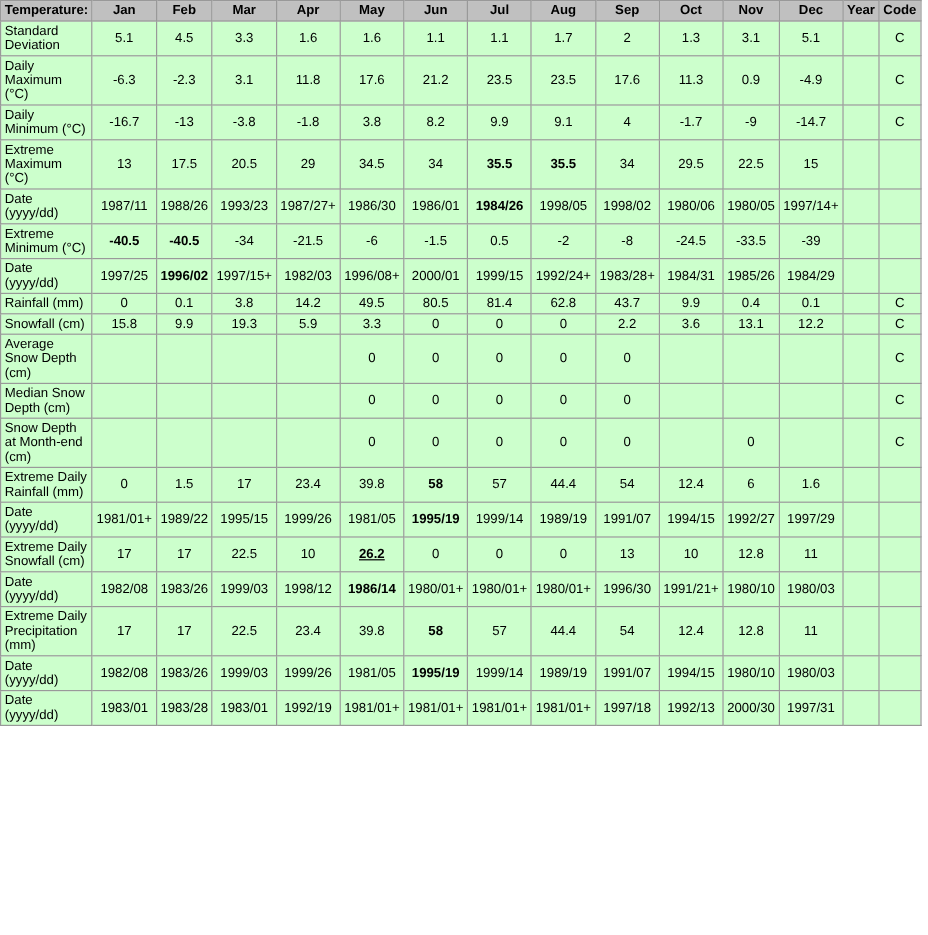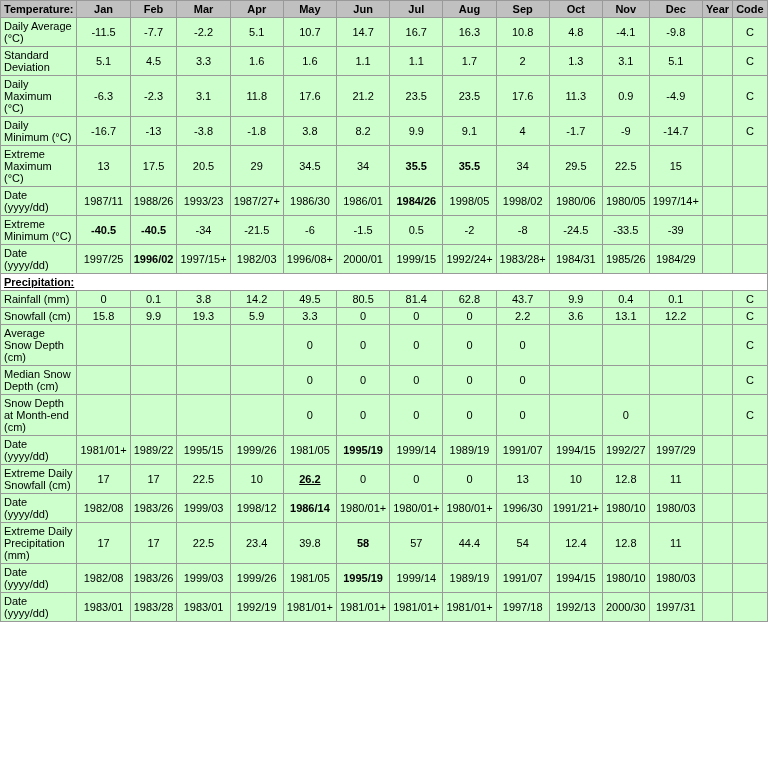--- a/index.html
+++ b/index.html
@@ -31,37 +31,20 @@
       <th class="col-month">Aug</th>
       <th class="col-month">Sep</th>
       <th class="col-month">Oct</th>
       <th class="col-month">Nov</th>
       <th class="col-month">Dec</th>
       <th class="col-year">Year</th>
       <th class="col-code">Code</th>
     </tr>
   </thead>
   <tbody id="table-body">
-  <tr>
-        <td class="label-cell">Daily Average (°C)</td>
-        <td>-11.5</td>
-        <td>-7.7</td>
-        <td>-2.2</td>
-        <td>5.1</td>
-        <td>10.7</td>
-        <td>14.7</td>
-        <td>16.7</td>
-        <td>16.3</td>
-        <td>10.8</td>
-        <td>4.8</td>
-        <td>-4.1</td>
-        <td>-9.8</td>
-        <td></td>
-        <td>C</td>
-      </tr>
       <tr>
         <td class="label-cell">Standard Deviation</td>
         <td>5.1</td>
         <td>4.5</td>
         <td>3.3</td>
         <td>1.6</td>
         <td>1.6</td>
         <td>1.1</td>
         <td>1.1</td>
         <td>1.7</td>
@@ -168,23 +151,20 @@
         <td>1999/15</td>
         <td>1992/24+</td>
         <td>1983/28+</td>
         <td>1984/31</td>
         <td>1985/26</td>
         <td>1984/29</td>
         <td></td>
         <td></td>
       </tr>
       <tr>
-        <td colspan="15" style="font-weight: bold; text-decoration: underline; text-align: left; background: rgb(255, 255, 255);">Precipitation:</td>
-      </tr>
-      <tr>
         <td class="label-cell">Rainfall (mm)</td>
         <td>0</td>
         <td>0.1</td>
         <td>3.8</td>
         <td>14.2</td>
         <td>49.5</td>
         <td>80.5</td>
         <td>81.4</td>
         <td>62.8</td>
         <td>43.7</td>
@@ -254,20 +234,37 @@
         <td>0</td>
         <td>0</td>
         <td>0</td>
         <td>0</td>
         <td>0</td>
         <td></td>
         <td>0</td>
         <td></td>
         <td></td>
         <td>C</td>
+      </tr>
+      <tr>
+        <td class="label-cell">Extreme Daily Rainfall (mm)</td>
+        <td>0</td>
+        <td>1.5</td>
+        <td>17</td>
+        <td>23.4</td>
+        <td>39.8</td>
+        <td style="font-weight: bold;">58</td>
+        <td>57</td>
+        <td>44.4</td>
+        <td>54</td>
+        <td>12.4</td>
+        <td>6</td>
+        <td>1.6</td>
+        <td></td>
+        <td></td>
       </tr>
       <tr>
         <td class="label-cell">Date (yyyy/dd)</td>
         <td>1981/01+</td>
         <td>1989/22</td>
         <td>1995/15</td>
         <td>1999/26</td>
         <td>1981/05</td>
         <td style="font-weight: bold;">1995/19</td>
         <td>1999/14</td>

